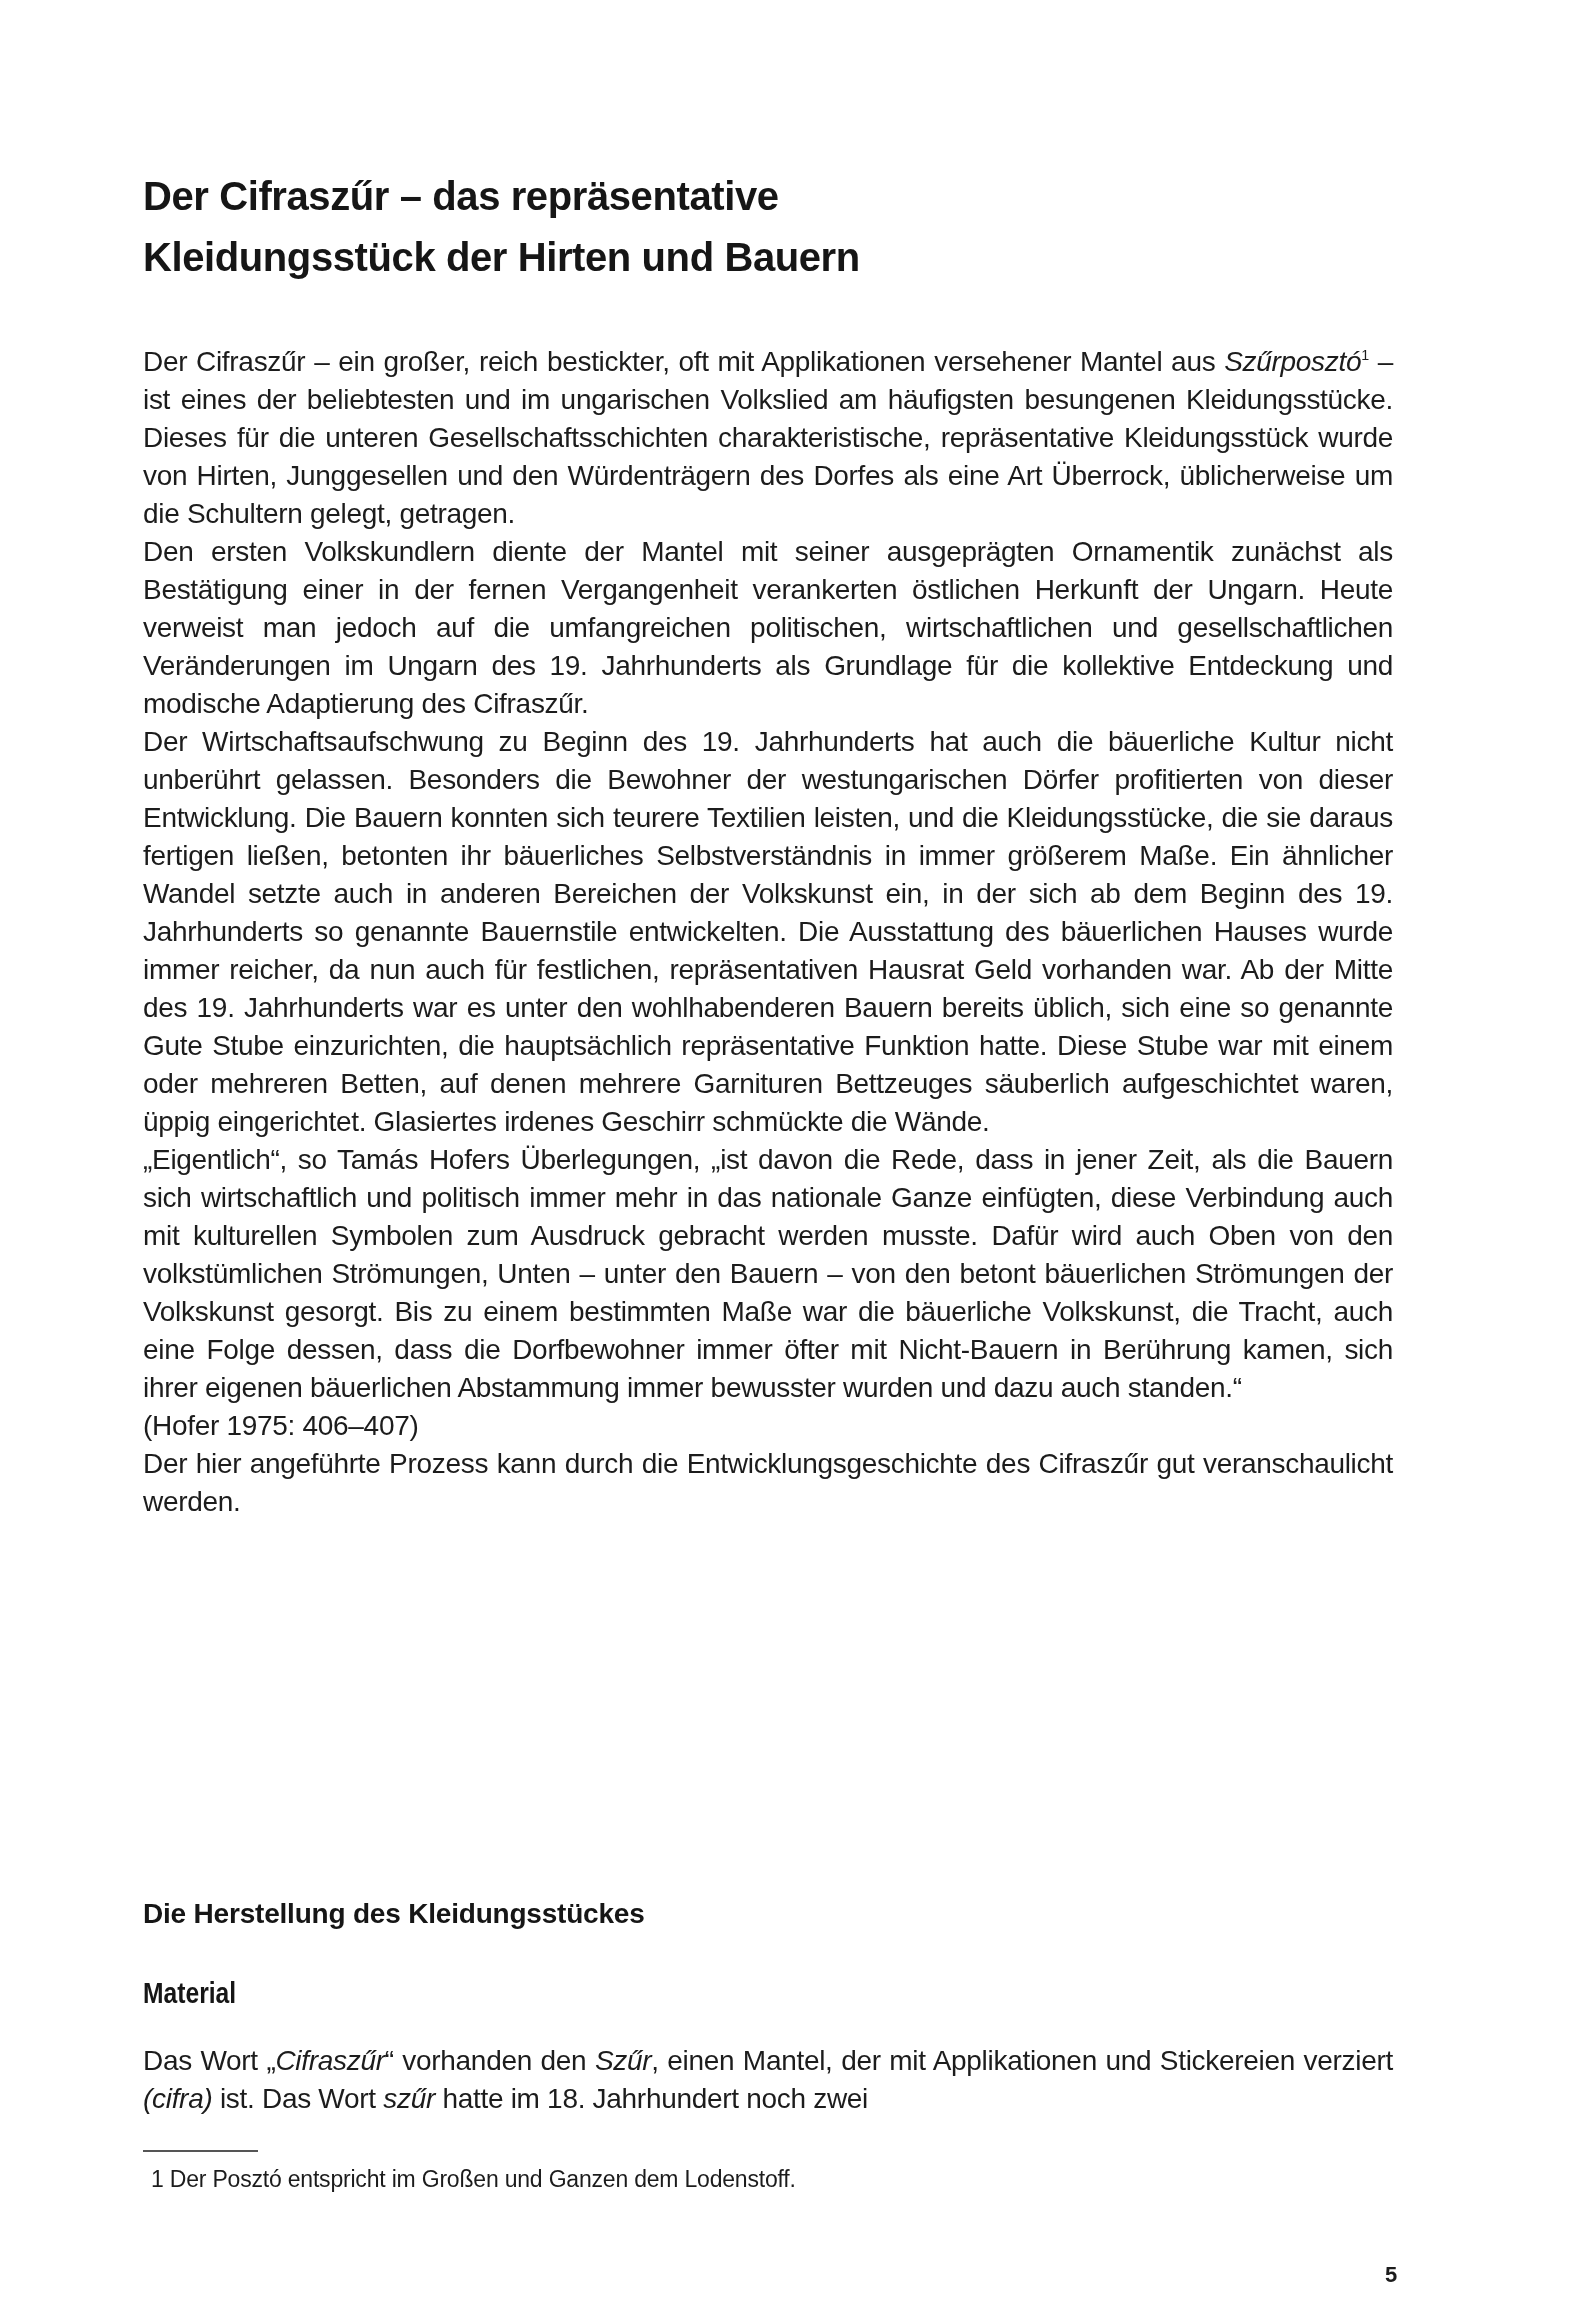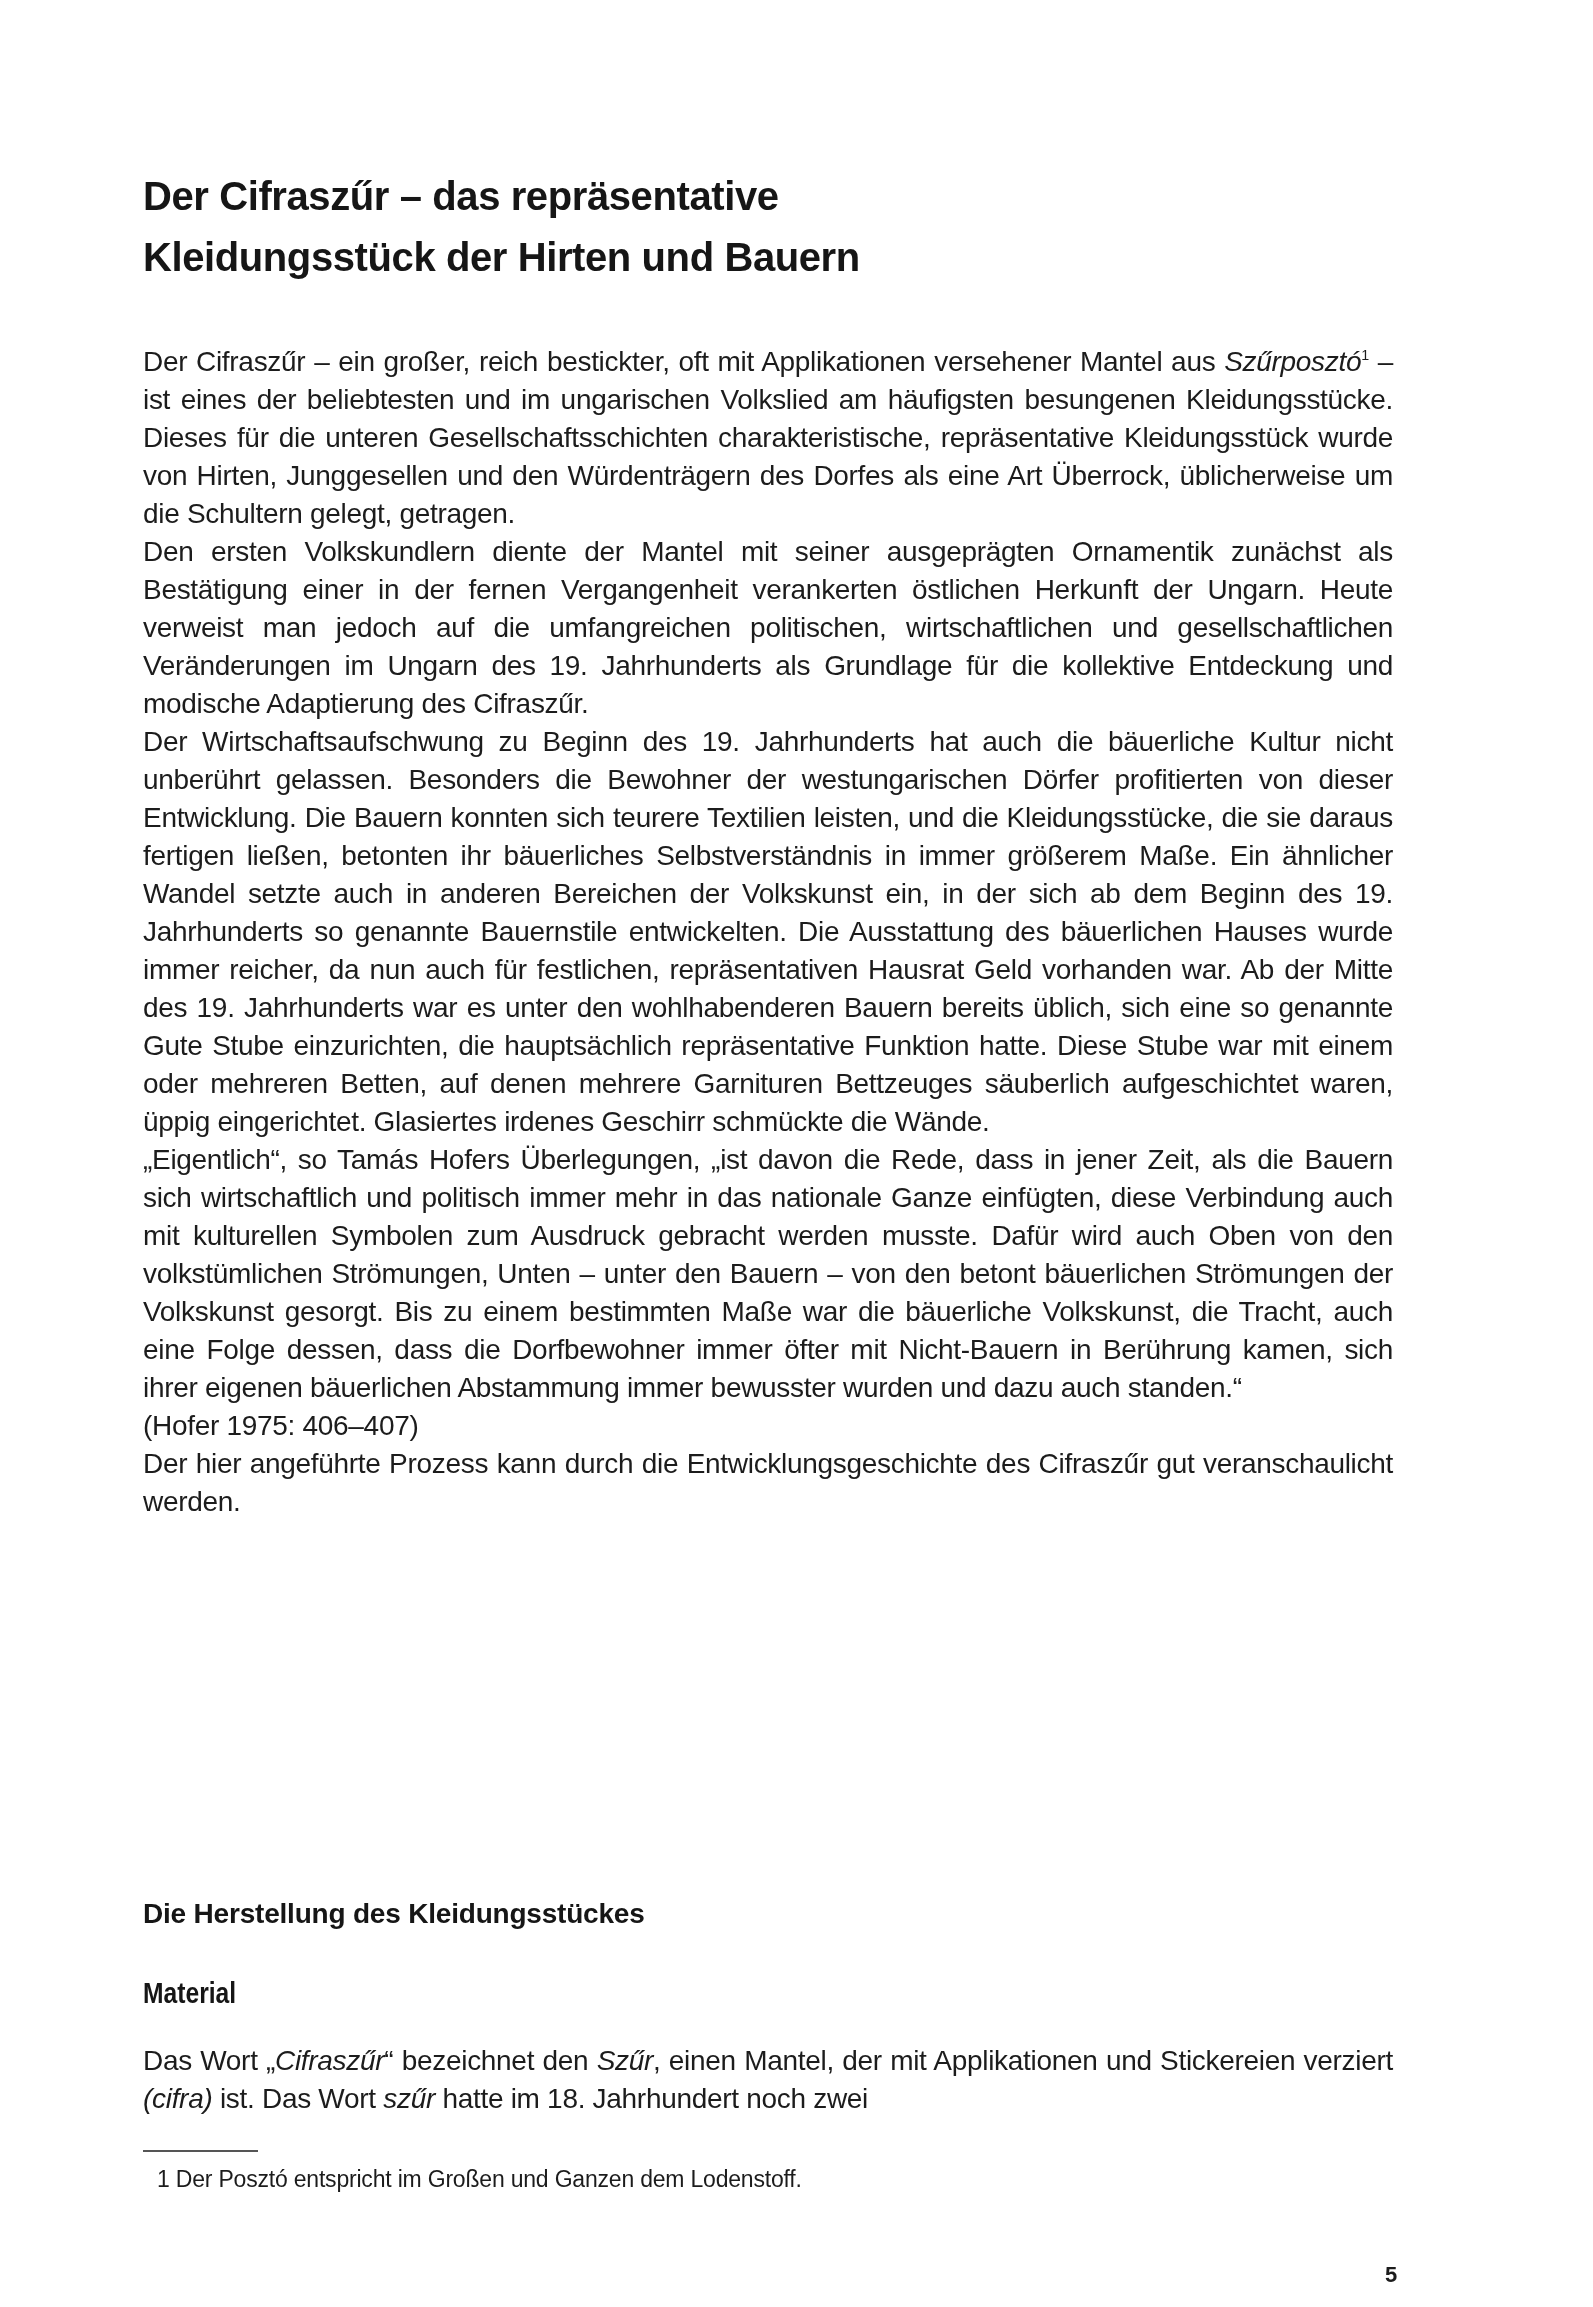--- a/index.html
+++ b/index.html
@@ -74,21 +74,21 @@
     .footnote-rule {
       position: absolute;
       left: 0;
       top: 2150px;
       width: 115px;
       height: 2.4px;
       background: #555555;
     }
     .footnote {
       position: absolute;
-      left: 14px;
+      left: 8px;
       top: 2164px;
       font-size: 23px;
       line-height: 30px;
       color: #1c1c1c;
       letter-spacing: -0.2px;
     }
     .page-number {
       position: absolute;
       left: 1242px;
       top: 2262px;
@@ -120,21 +120,21 @@
     <p>„Eigentlich“, so Tamás Hofers Überlegungen, „ist davon die Rede, dass in jener Zeit, als die Bauern sich wirtschaftlich und politisch immer mehr in das nationale Ganze einfügten, diese Verbindung auch mit kulturellen Symbolen zum Ausdruck gebracht werden musste. Dafür wird auch Oben von den volkstümlichen Strömungen, Unten – unter den Bauern – von den betont bäuerlichen Strömungen der Volkskunst gesorgt. Bis zu einem bestimmten Maße war die bäuerliche Volkskunst, die Tracht, auch eine Folge dessen, dass die Dorfbewohner immer öfter mit Nicht-Bauern in Berührung kamen, sich ihrer eigenen bäuerlichen Abstammung immer bewusster wurden und dazu auch standen.“</p>
     <p>(Hofer 1975: 406–407)</p>
     <p>Der hier angeführte Prozess kann durch die Entwicklungsgeschichte des Cifraszűr gut veranschaulicht werden.</p>
   </div>
 
   <h2 class="h2">Die Herstellung des Kleidungsstückes</h2>
 
   <h3 class="h3">Material</h3>
 
   <div class="body-text section-b">
-    <p><span>Das Wort „</span><em>Cifraszűr</em><span>“ bezeichnet den </span><em>Szűr</em><span>, einen Mantel, der mit Applikationen und Stickereien verziert </span><em>(cifra)</em><span> ist. Das Wort </span><em>szűr</em><span> hatte im 18. Jahrhundert noch zwei</span></p>
+    <p><span>Das Wort „</span><em>Cifraszűr</em><span>“ vorhanden den </span><em>Szűr</em><span>, einen Mantel, der mit Applikationen und Stickereien verziert </span><em>(cifra)</em><span> ist. Das Wort </span><em>szűr</em><span> hatte im 18. Jahrhundert noch zwei</span></p>
   </div>
 
   <div class="footnote-rule"></div>
   <div class="footnote">1 Der Posztó entspricht im Großen und Ganzen dem Lodenstoff.</div>
 
   <div class="page-number">5</div>
 </div>
 
 
 </body></html>

